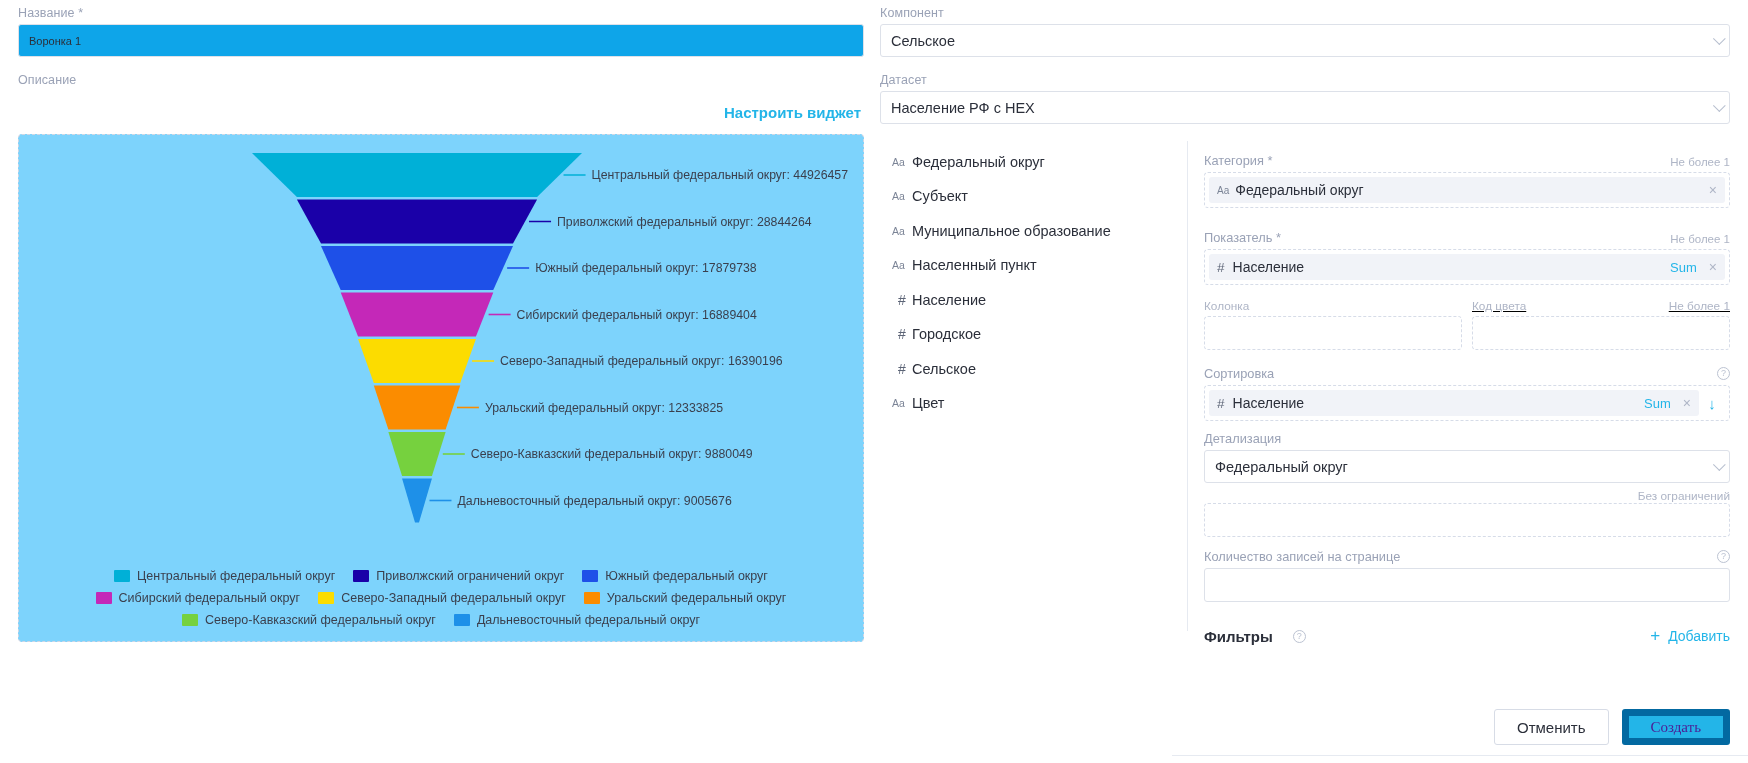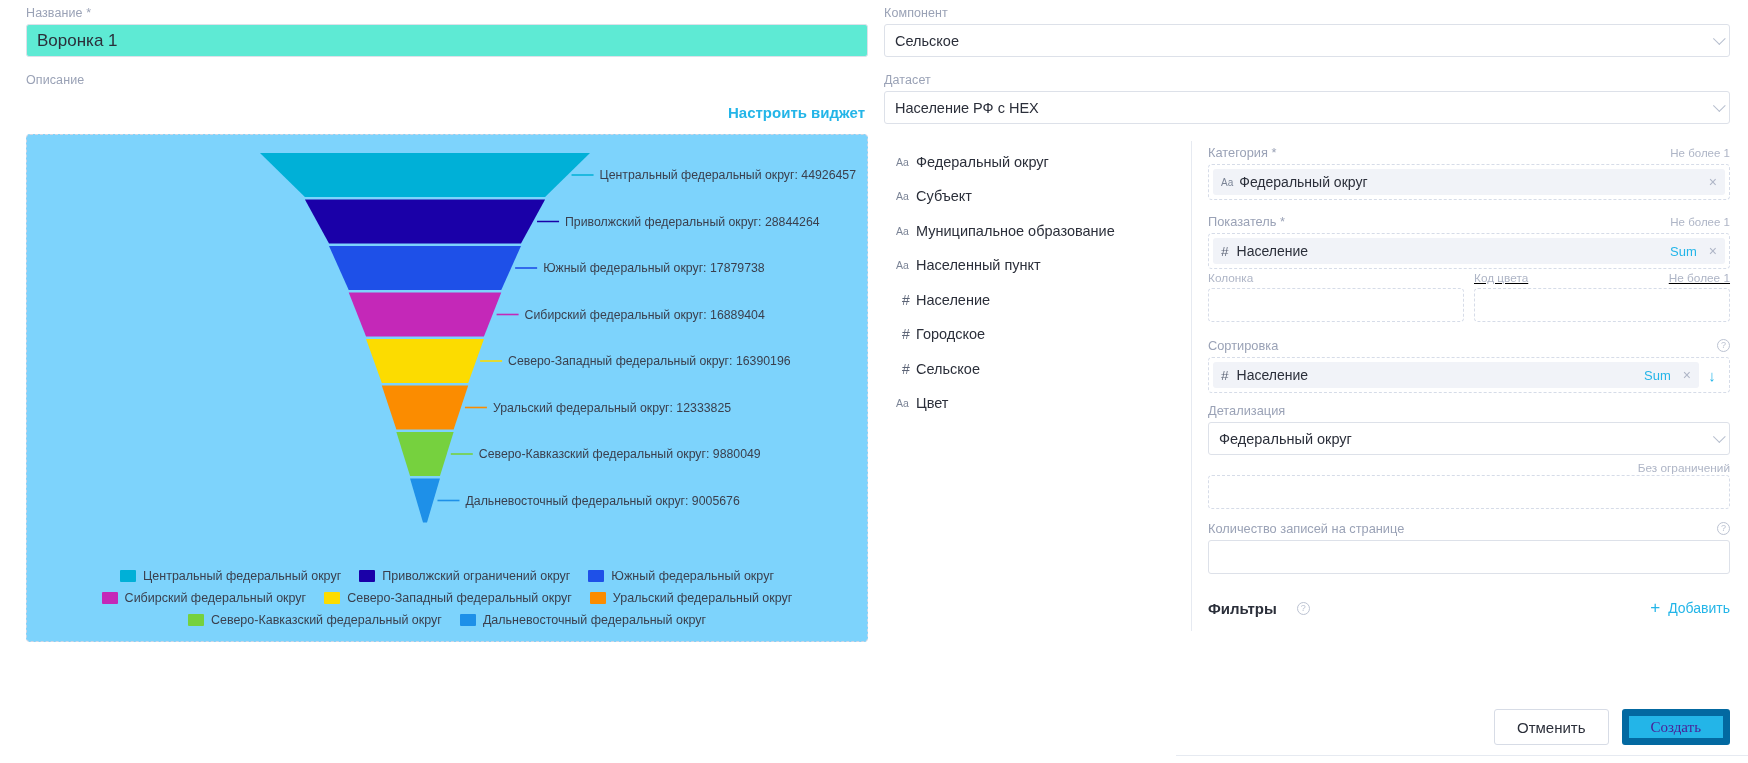--- a/index.html
+++ b/index.html
@@ -3,32 +3,32 @@
 <meta charset="utf-8">
 <style>
   * { box-sizing: border-box; }
   html, body {
     margin: 0; padding: 0;
     width: 1748px; height: 763px;
     background: #ffffff;
     font-family: "Liberation Sans", sans-serif;
     overflow: hidden;
   }
-  .page { position: relative; width: 1748px; height: 763px; display: flex; padding-left: 8px; }
+  .page { position: relative; width: 1748px; height: 763px; display: flex; }
 
   
   .left-col { width: 880px; padding: 6px 16px 0 18px; position: relative; }
   .right-col { width: 868px; position: relative; padding: 6px 18px 0 0; }
 
   .field-label {
     font-size: 12.5px; color: #9aa2b6; margin-bottom: 4px; letter-spacing: .1px;
   }
   .text-input {
     width: 100%; height: 33px; border: 1px solid #dde1e9; border-radius: 3px;
-    background: #5eead4; font-size: 17px; color: #2b2f3a; padding: 0 10px;
+    background: #0ea5e9; font-size: 11px; color: #2b2f3a; padding: 0 10px;
     font-family: "Liberation Sans", sans-serif; outline: none;
   }
   .row-gap { height: 16px; }
 
   .configure-link {
     text-align: right; color: #23b5e8; font-size: 15px; font-weight: bold;
     margin-top: 17px; cursor: pointer; padding-right: 3px;
   }
 
   
@@ -74,21 +74,21 @@
   }
   .field-item {
     display: flex; align-items: center; height: 25.5px; margin-bottom: 9px;
     font-size: 14.5px; color: #2b2f3a; cursor: grab; padding-left: 4px;
   }
   .type-aa { font-size: 10.5px; color: #7b8496; width: 20px; flex: none; }
   .type-hash { font-size: 14px; color: #5c6476; width: 20px; flex: none; text-align: center; }
 
   .settings-pane { flex: 1; padding: 4px 0 0 16px; position: relative; }
 
-  .sec-head { display: flex; align-items: center; justify-content: space-between; }
+  .sec-head { display: flex; align-items: flex-end; justify-content: space-between; margin-top: 8px; }
   .sec-title { font-size: 12.8px; color: #9aa2b6; }
   .sec-limit { font-size: 11.5px; color: #aeb5c6; }
 
   .drop-zone {
     margin-top: 4px;
     border: 1px dashed #d6dce8; border-radius: 4px;
     min-height: 34px; padding: 4px;
     display: flex; align-items: center;
   }
   .chip {
@@ -99,21 +99,21 @@
   .chip .chip-type-aa { font-size: 10px; color: #7b8496; margin-right: 6px; }
   .chip .chip-type-hash { font-size: 13.5px; color: #5c6476; margin-right: 8px; }
   .chip .spacer { flex: 1; }
   .chip .agg { color: #23b5e8; font-size: 13px; margin-right: 12px; }
   .chip .x { color: #aeb5c6; font-size: 14px; cursor: pointer; }
   .sort-dir { width: 26px; text-align: center; color: #23b5e8; font-size: 15px; cursor: pointer; }
 
   .block-gap { height: 14px; }
   .group-title { font-size: 13.5px; color: #8f97ab; margin-top: 16px; }
 
-  .color-row { display: flex; gap: 10px; margin-top: 2px; }
+  .color-row { display: flex; gap: 10px; margin-top: 14px; }
   .color-col { flex: 1; }
   .sub-label { font-size: 11.8px; color: #aeb5c6; margin-bottom: 3px; }
   .sub-head { display: flex; justify-content: space-between; align-items: baseline; text-decoration: underline; }
   .empty-drop { border: 1px dashed #d6dce8; border-radius: 4px; height: 34px; }
 
   .help-icon {
     display: inline-block; width: 13px; height: 13px; border-radius: 50%;
     border: 1px solid #bcc3d2; color: #bcc3d2; font-size: 9px; line-height: 11px;
     text-align: center; vertical-align: middle; cursor: pointer;
   }

